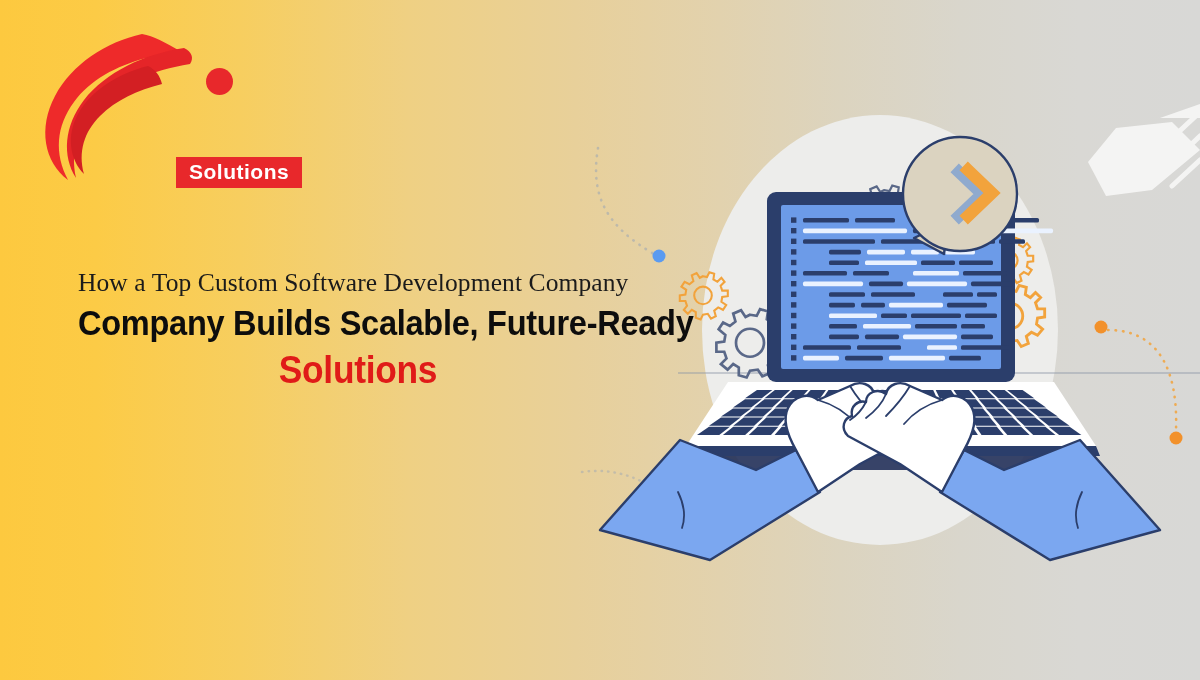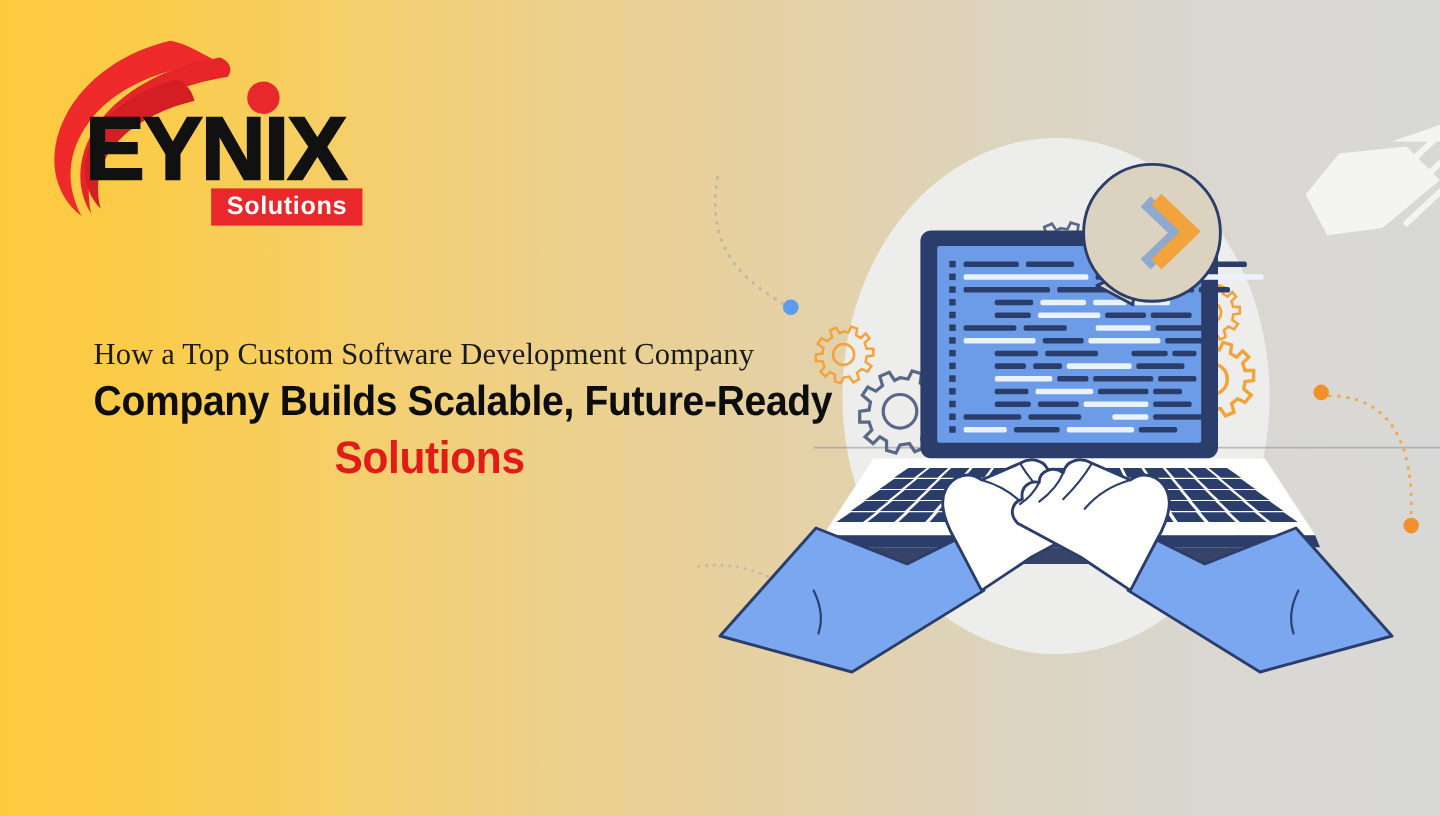--- a/index.html
+++ b/index.html
@@ -39,21 +39,21 @@
   }
   .logo-badge{
     position:absolute;left:152px;top:135px;
     background:#E8282B;color:#ffffff;
     font-weight:bold;font-size:21px;letter-spacing:.5px;
     padding:3px 13px 4px 13px;
     line-height:24px;
   }
 
   
-  #headline{position:absolute;left:78px;top:280px;width:600px;}
+  #headline{position:absolute;left:78px;top:268px;width:600px;}
   .hl-line1{
     font-family:"Liberation Serif", serif;
     font-size:25.5px;color:#1b1b1b;letter-spacing:.1px;
     white-space:nowrap;line-height:30px;
   }
   .hl-line2{
     font-family:"Liberation Sans", sans-serif;
     font-weight:bold;font-size:35px;color:#0d0d0d;
     letter-spacing:-.3px;white-space:nowrap;
     line-height:44px;margin-top:3px;
@@ -81,21 +81,20 @@
       <path d="M118 12 C82 20 48 42 31 74 C14 106 20 140 44 158 C30 132 32 104 50 80
                C66 58 92 44 122 36 C110 44 100 52 94 60 C110 48 134 36 158 30
                C140 20 130 14 118 12 Z" fill="#EE2A2A"></path>
       <path d="M160 26 C120 32 82 50 60 78 C40 104 38 134 52 156
                C46 128 54 104 74 84 C96 62 128 48 166 42
                C170 36 168 30 160 26 Z" fill="#E52528"></path>
       <path d="M124 44 C92 52 66 70 54 92 C42 114 46 138 60 152
                C54 130 60 110 76 94 C92 78 114 68 138 62
                C136 54 132 48 124 44 Z" fill="#D31F23"></path>
     </svg>
-    <div class="logo-word">EYNIX</div>
     <div class="logo-dot"></div>
     <div class="logo-badge">Solutions</div>
   </div>
 
   <div id="headline">
     <div class="hl-line1">How a Top Custom Software Development Company</div>
     <div class="hl-line2">Company Builds Scalable, Future-Ready</div>
     <div class="hl-line3">Solutions</div>
   </div>
 

